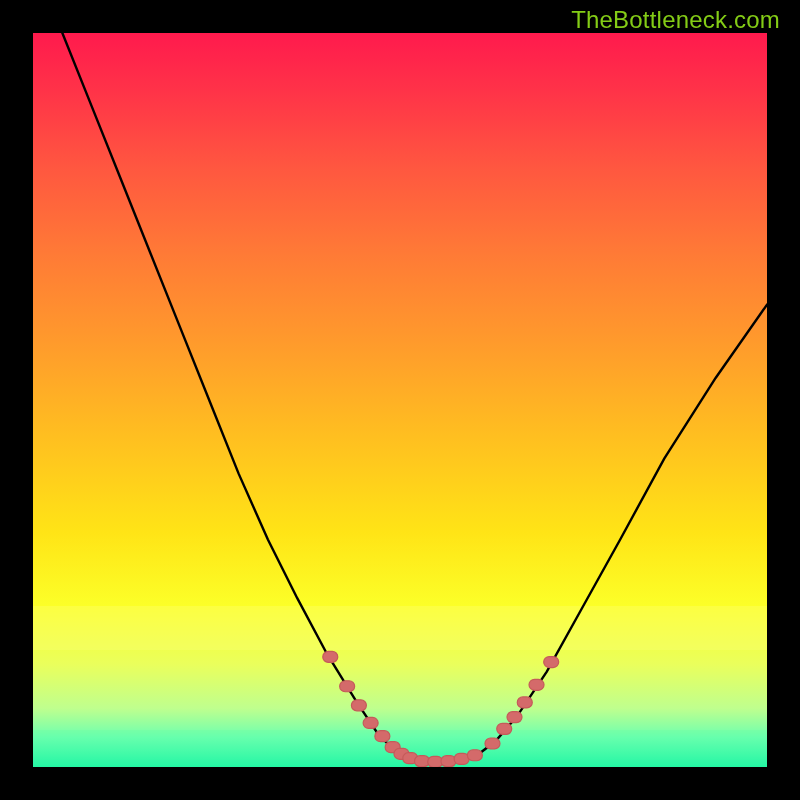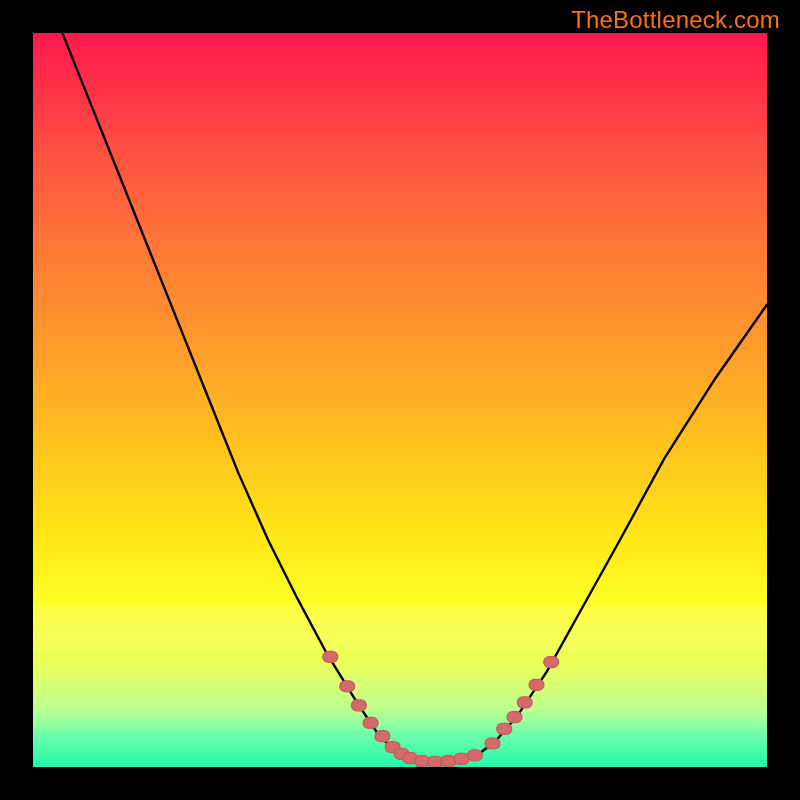--- a/index.html
+++ b/index.html
@@ -14,21 +14,21 @@
   .stage {
     position: relative;
     width: 800px;
     height: 800px;
     background: #000;
   }
   .watermark {
     position: absolute;
     top: 6px;
     right: 20px;
-    color: #f97316;
+    color: #84cc16;
     font-size: 24px;
     font-weight: 500;
     letter-spacing: 0.2px;
     z-index: 20;
     user-select: none;
   }
   .plot-area {
     position: absolute;
     left: 33px;
     top: 33px;

